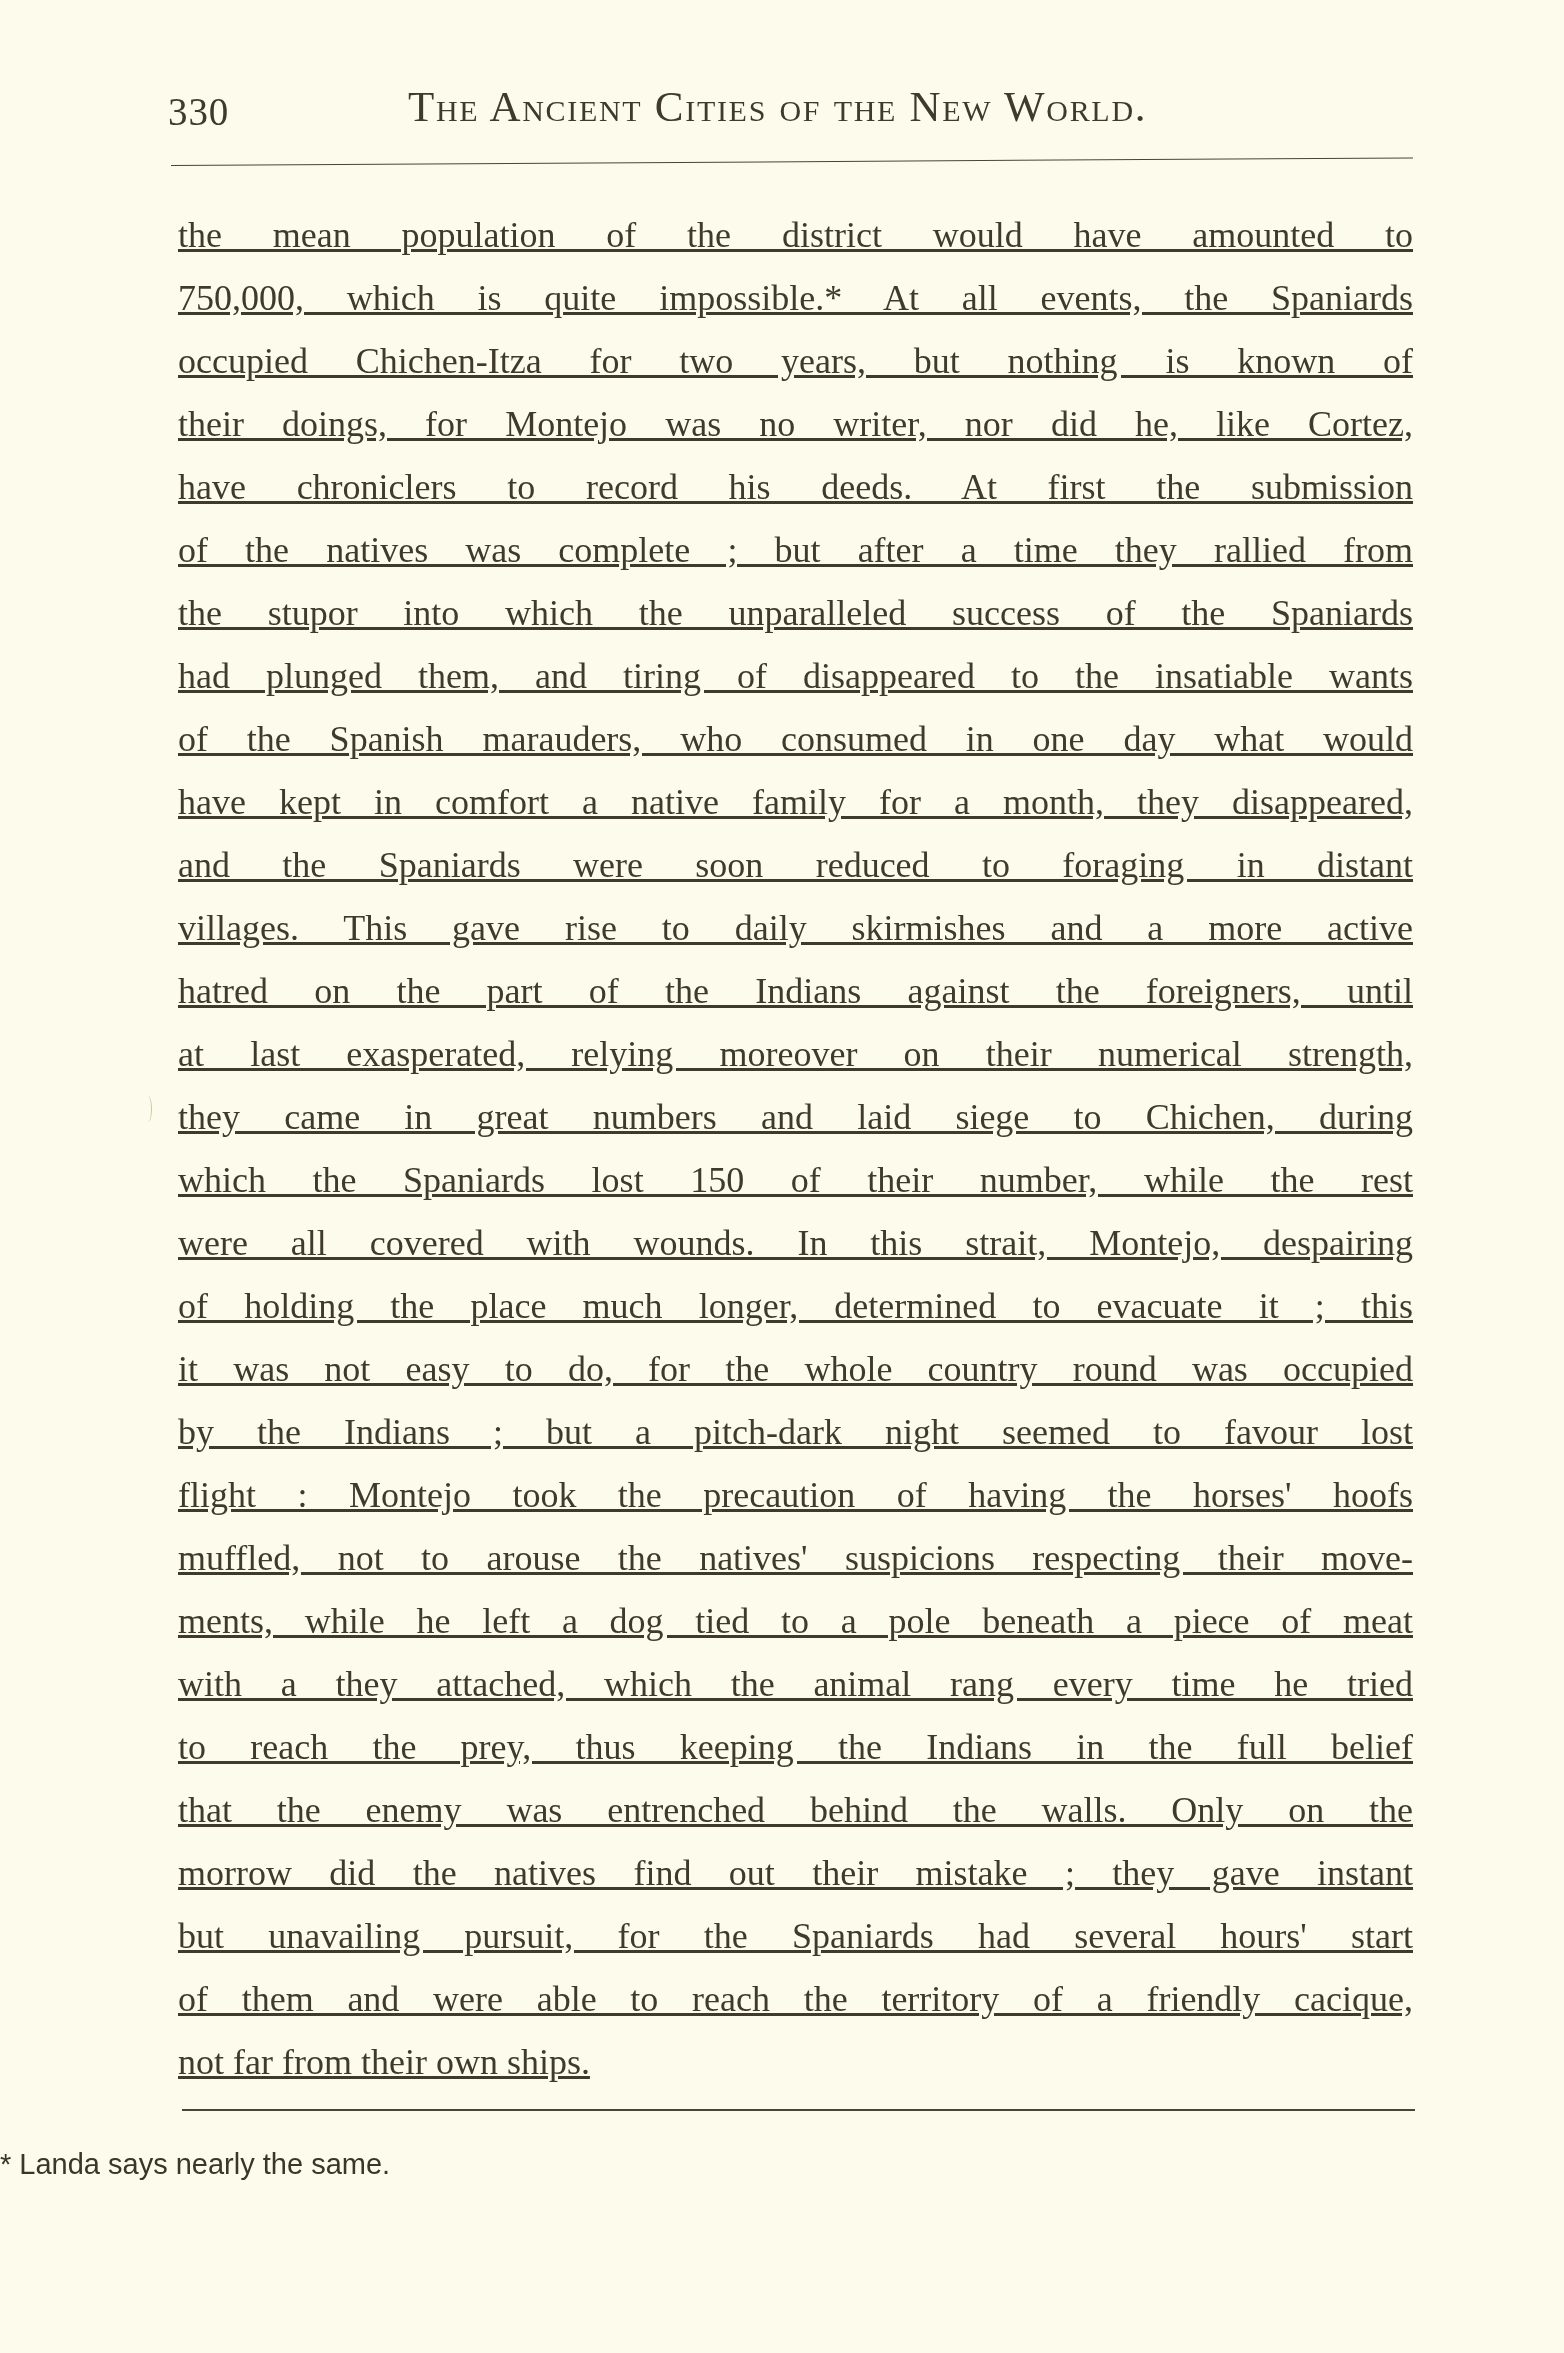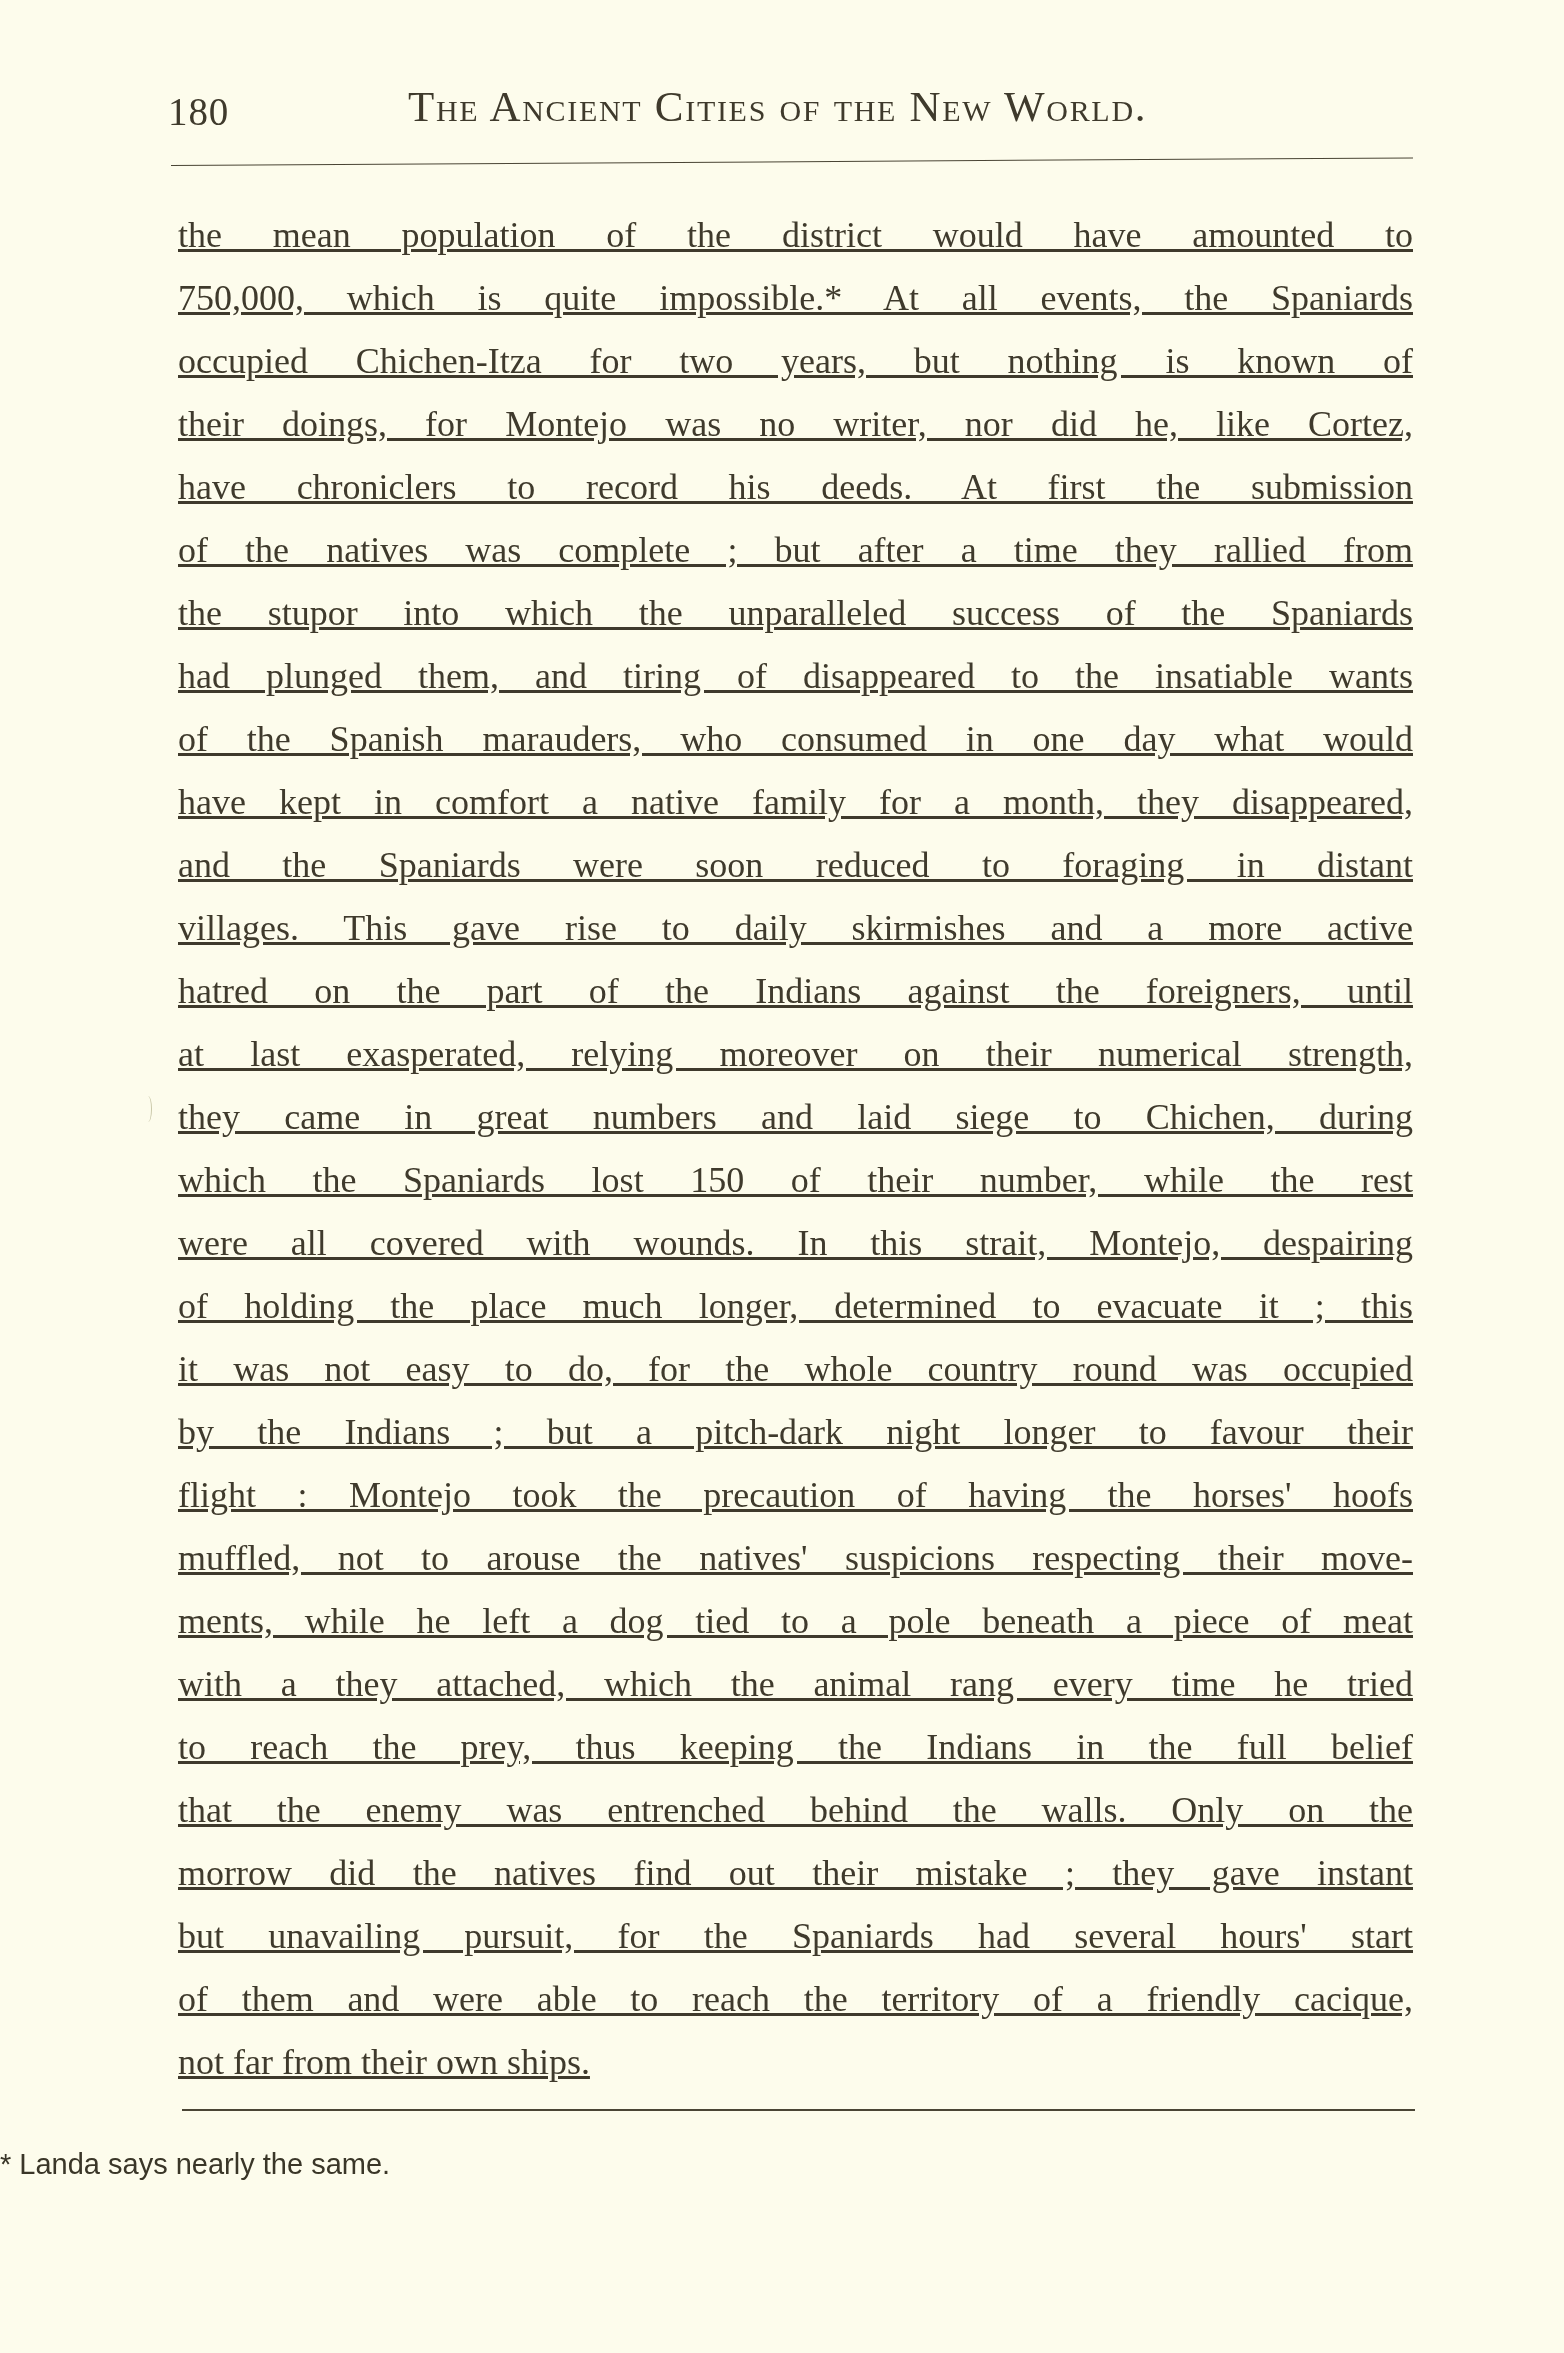--- a/index.html
+++ b/index.html
@@ -45,21 +45,21 @@
       font-size: 29px; color: #3a3628;
     }
     .margin-mark {
       position: absolute; left: 144px; top: 1096px; width: 6.9px; height: 26px;
       border-right: 1.7px solid #c9c7a8; border-radius: 0 50% 50% 0;
     }
   </style>
 </head>
 <body>
 
-<div class="page-number">180</div>
+<div class="page-number">330</div>
 <div class="running-head">The Ancient Cities of the New World.</div>
 <div class="head-rule"></div>
 
 <div class="margin-mark"></div>
 
 <div class="body-text">
   <span class="line">the mean population of the district would have amounted to</span>
   <span class="line">750,000, which is quite impossible.*  At all events, the Spaniards</span>
   <span class="line">occupied Chichen-Itza for two years, but nothing is known of</span>
   <span class="line">their doings, for Montejo was no writer, nor did he, like Cortez,</span>
@@ -71,21 +71,21 @@
   <span class="line">have kept in comfort a native family for a month, they disappeared,</span>
   <span class="line">and the Spaniards were soon reduced to foraging in distant</span>
   <span class="line">villages.  This gave rise to daily skirmishes and a more active</span>
   <span class="line">hatred on the part of the Indians against the foreigners, until</span>
   <span class="line">at last exasperated, relying moreover on their numerical strength,</span>
   <span class="line">they came in great numbers and laid siege to Chichen, during</span>
   <span class="line">which the Spaniards lost 150 of their number, while the rest</span>
   <span class="line">were all covered with wounds.  In this strait, Montejo, despairing</span>
   <span class="line">of holding the place much longer, determined to evacuate it ; this</span>
   <span class="line">it was not easy to do, for the whole country round was occupied</span>
-  <span class="line">by the Indians ; but a pitch-dark night longer to favour their</span>
+  <span class="line">by the Indians ; but a pitch-dark night seemed to favour lost</span>
   <span class="line">flight : Montejo took the precaution of having the horses' hoofs</span>
   <span class="line">muffled, not to arouse the natives' suspicions respecting their move-</span>
   <span class="line">ments, while he left a dog tied to a pole beneath a piece of meat</span>
   <span class="line">with a they attached, which the animal rang every time he tried</span>
   <span class="line">to reach the prey, thus keeping the Indians in the full belief</span>
   <span class="line">that the enemy was entrenched behind the walls.  Only on the</span>
   <span class="line">morrow did the natives find out their mistake ; they gave instant</span>
   <span class="line">but unavailing pursuit, for the Spaniards had several hours' start</span>
   <span class="line">of them and were able to reach the territory of a friendly cacique,</span>
   <span class="line last">not far from their own ships.</span>

